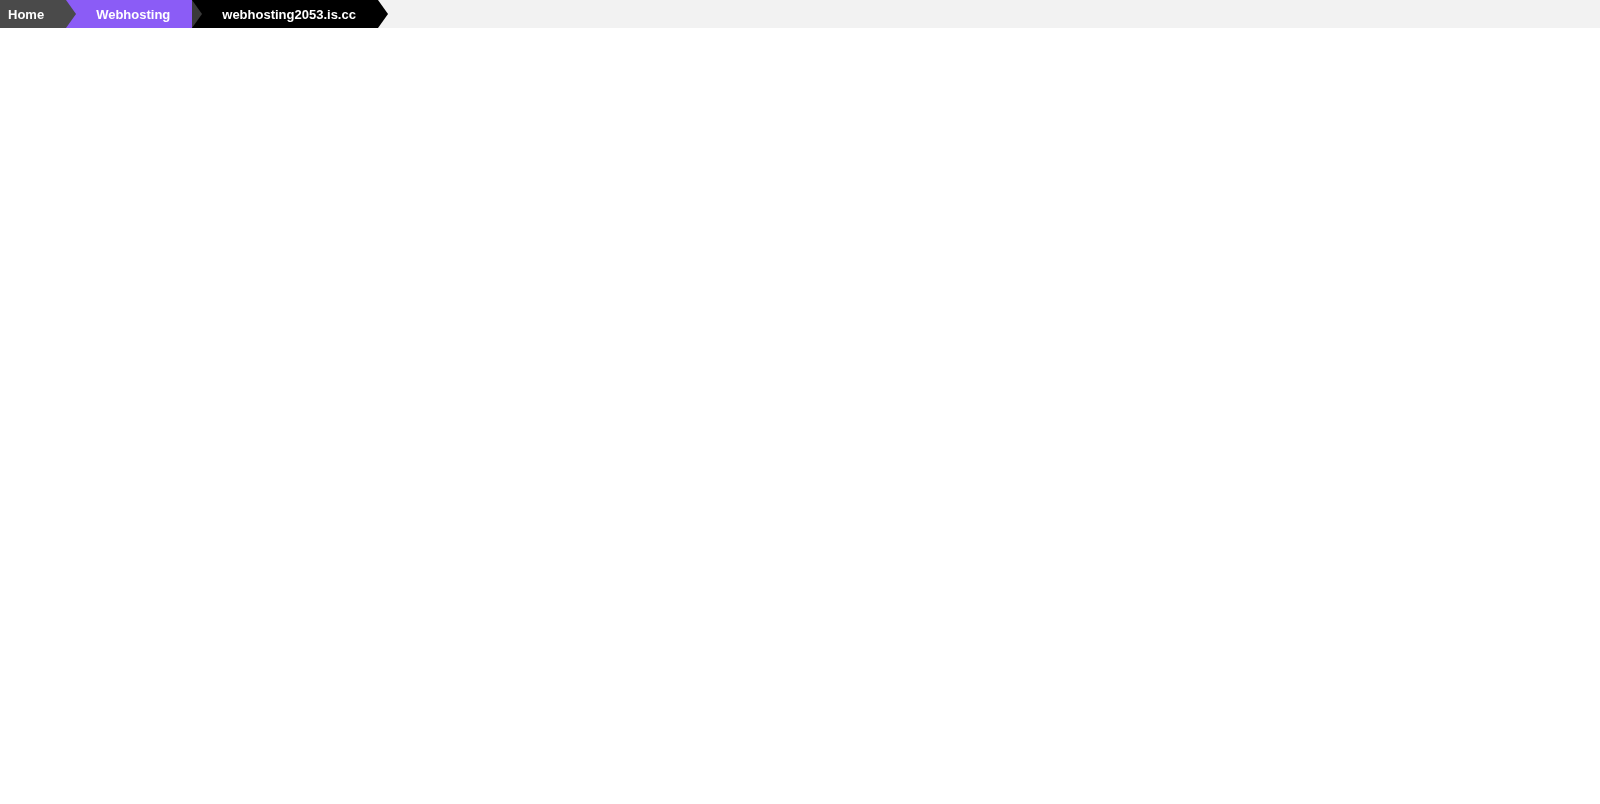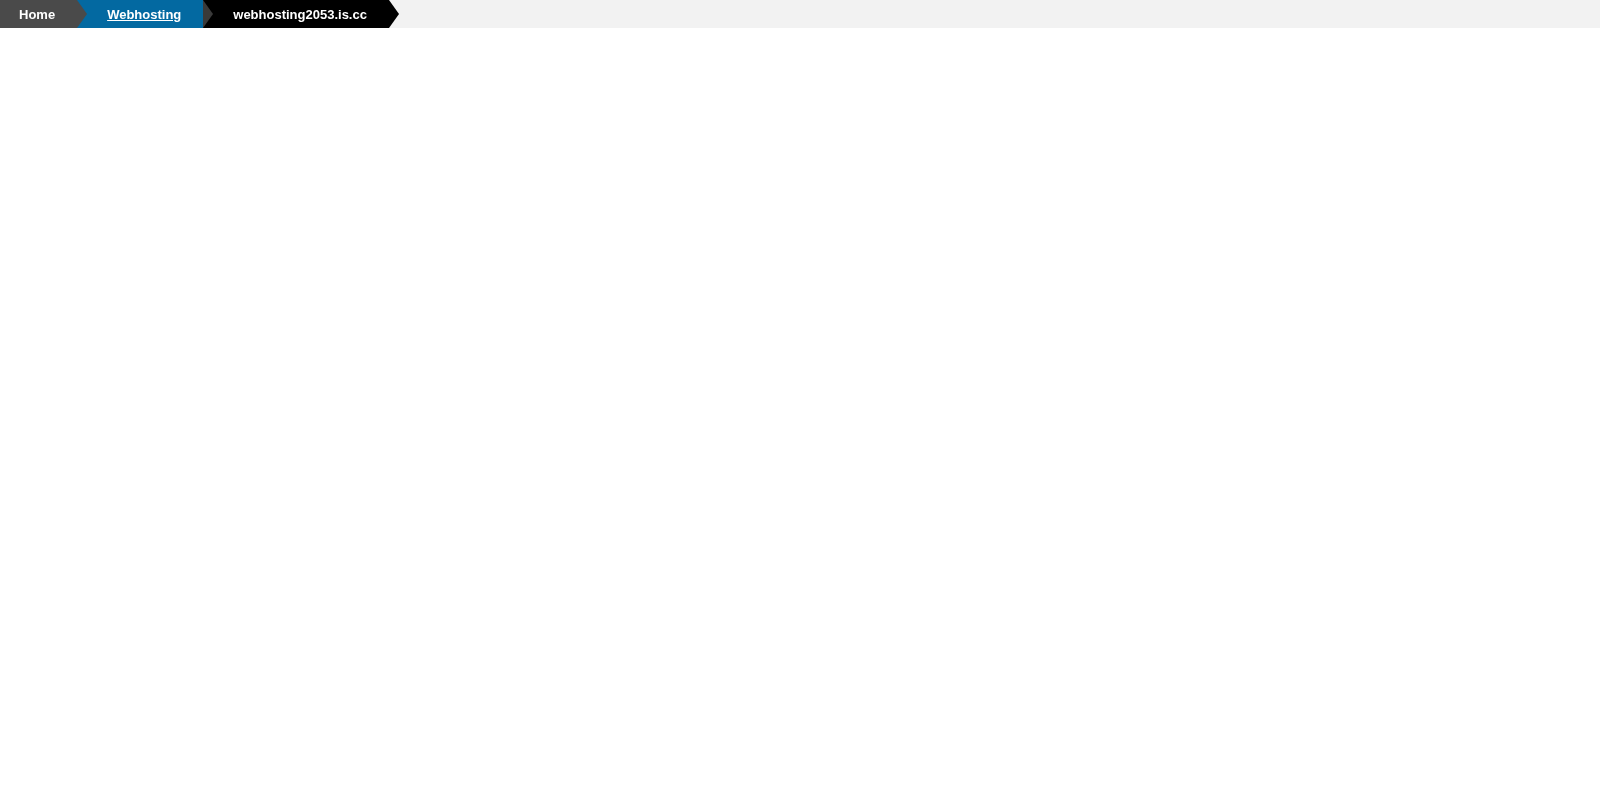--- a/index.html
+++ b/index.html
@@ -1,22 +1,22 @@
 <!DOCTYPE html>
 <html><head>
   <meta charset="utf-8">
   <style>
     * { margin: 0; padding: 0; box-sizing: border-box; }
     body { font-family: Arial, Helvetica, sans-serif; background: #fff; width: 1600px; font-size: 14px; color: #333; position: relative; }
 
     
     .breadcrumb-bar { height: 28px; background: #f2f2f2; display: flex; align-items: stretch; }
     .bc-item { position: relative; display: flex; align-items: center; padding: 0 22px 0 30px; color: #fff; font-size: 13px; font-weight: bold; }
-    .bc-item.bc1 { background: #4a4a4a; padding-left: 19px; }
-    .bc-item.bc2 { background: #0369a1; text-decoration: underline; }
+    .bc-item.bc1 { background: #4a4a4a; padding-left: 8px; }
+    .bc-item.bc2 { background: #8b5cf6; }
     .bc-item.bc3 { background: #000; }
     .bc-item::after { content: ''; position: absolute; right: -10px; top: 0; width: 0; height: 0; border-top: 14px solid transparent; border-bottom: 14px solid transparent; z-index: 2; }
     .bc-item.bc1::after { border-left: 10px solid #4a4a4a; }
     .bc-item.bc2::after { border-left: 10px solid #3a3a3a; }
     .bc-item.bc3::after { border-left: 10px solid #000; }
 
     
     .main-area { position: relative; padding-top: 24px; }
     .panel-col { position: absolute; left: 466px; top: 24px; width: 702px; }
     .side-col { position: absolute; left: 1190px; top: 66px; width: 280px; }

